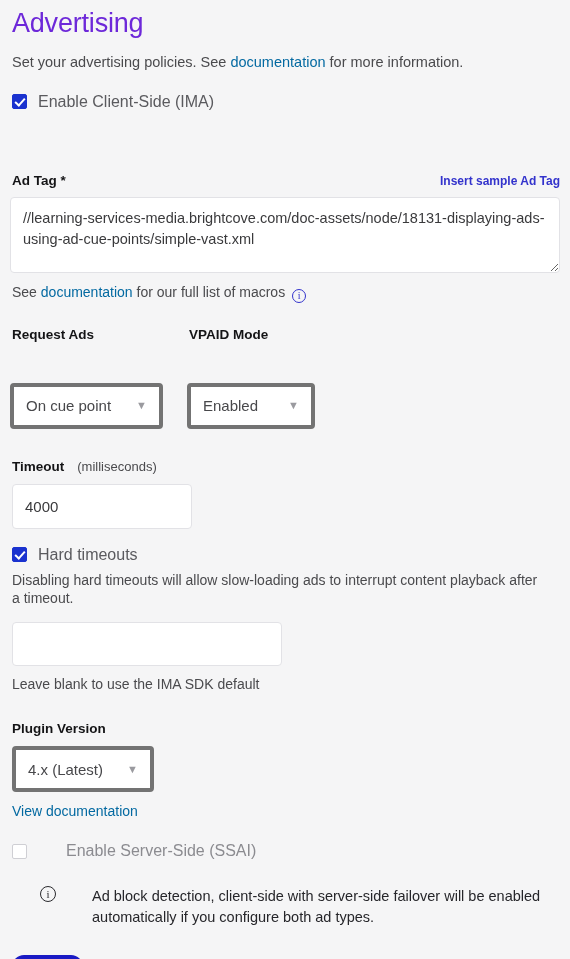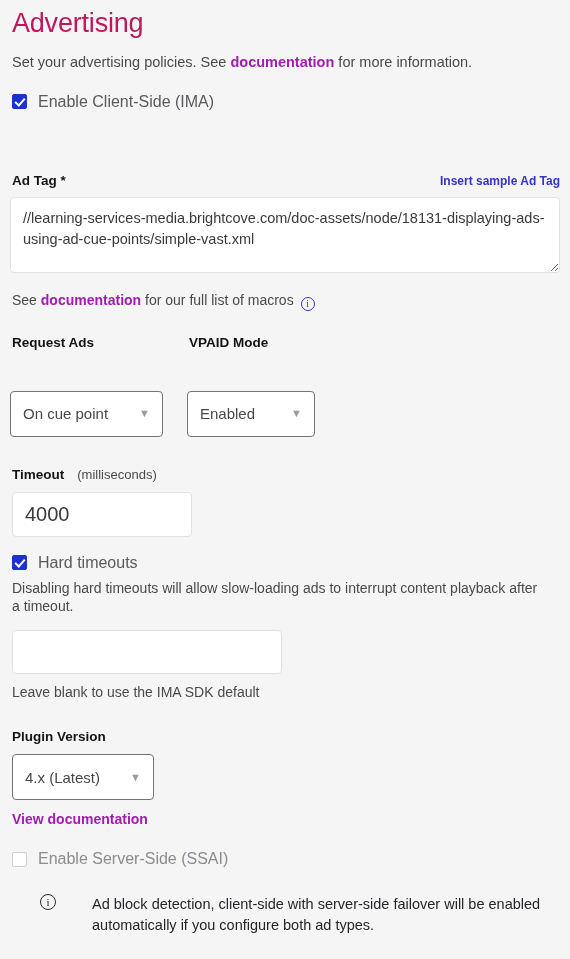--- a/index.html
+++ b/index.html
@@ -17,38 +17,37 @@
     width: 570px;
     height: 959px;
     background: #f5f5f6;
     padding: 0 10px;
     position: relative;
   }
 
   h1.page-title {
     font-size: 27px;
     font-weight: 400;
-    color: #be185d;
+    color: #6d28d9;
     margin: 0;
     padding: 8px 0 0 2px;
     letter-spacing: -0.2px;
   }
 
   .intro {
     font-size: 14.5px;
     color: #4a4a4d;
     margin: 14px 0 0 2px;
     line-height: 1.35;
   }
 
   a.link {
-    color: #a21caf;
+    color: #0369a1;
     text-decoration: none;
     cursor: pointer;
-    font-weight: bold;
   }
 
   
   .cb-row {
     display: flex;
     align-items: center;
     margin-left: 2px;
   }
   .cb {
     width: 15px;
@@ -126,21 +125,21 @@
     line-height: 1.45;
     resize: vertical;
     outline: none;
     display: block;
   }
   input.txt {
     border: 1px solid #e2e2e6;
     border-radius: 4px;
     background: #ffffff;
     font-family: "Liberation Sans", sans-serif;
-    font-size: 20px;
+    font-size: 15px;
     color: #3a3a3c;
     padding: 8px 12px;
     outline: none;
     height: 45px;
   }
   input.timeout { width: 180px; }
   input.redirects { width: 270px; height: 44px; }
 
   .helper {
     font-size: 14px;
@@ -148,21 +147,21 @@
     margin-left: 2px;
     line-height: 1.35;
   }
 
   
   .selects-row { display: flex; }
   .select-group { display: flex; flex-direction: column; gap: 32px; }
   .sel {
     position: relative;
     background: #ffffff;
-    border: 1px solid #737373;
+    border: 4px solid #737373;
     border-radius: 4px;
     height: 46px;
     display: flex;
     align-items: center;
     padding: 0 12px;
     cursor: pointer;
   }
   .sel .val {
     font-size: 15px;
     color: #48484b;
@@ -249,21 +248,21 @@
 
   <div class="label-row" style="margin-top:24px;">
     <span class="field-label">Ad Tag *</span>
     <a class="link right-link" href="#">Insert sample Ad Tag</a>
   </div>
 
   <div style="margin-top:9px;">
     <textarea class="adtag" placeholder="" style="">//learning-services-media.brightcove.com/doc-assets/node/18131-displaying-ads-using-ad-cue-points/simple-vast.xml</textarea>
   </div>
 
-  <p class="helper" style="margin-top:18px;"><span>See </span><a class="link" href="#">documentation</a><span> for our full list of macros </span><span class="info-ico">i</span></p>
+  <p class="helper" style="margin-top:10px;"><span>See </span><a class="link" href="#">documentation</a><span> for our full list of macros </span><span class="info-ico">i</span></p>
 
   <div class="selects-row" style="margin-top:24px;">
     <div class="select-group">
       <span class="field-label">Request Ads</span>
       <div class="sel request" style="margin-top:9px;">
         <span class="val">On cue point</span>
         <span class="arrow">▼</span>
       </div>
     </div>
     <div class="select-group" style="margin-left:24px;">
@@ -295,21 +294,21 @@
 
   <div style="margin-top:25px;">
     <span class="field-label">Plugin Version</span>
   </div>
   <div class="sel plugin" style="margin-top:9px;margin-left:2px;">
     <span class="val">4.x (Latest)</span>
     <span class="arrow">▼</span>
   </div>
   <p class="helper" style="margin-top:10px;"><a class="link" href="#">View documentation</a></p>
 
-  <div class="cb-row" style="margin-top:22px;">
+  <div class="cb-row" style="margin-top:22px;gap:28px;">
     <span class="cb unchecked"></span>
     <span class="cb-label muted">Enable Server-Side (SSAI)</span>
   </div>
 
   <div class="notice" style="margin-top:27px;">
     <span class="info-ico dark">i</span>
     <span class="msg">Ad block detection, client-side with server-side failover will be enabled automatically if you configure both ad types.</span>
   </div>
 
   <div style="margin-top:28px;">

